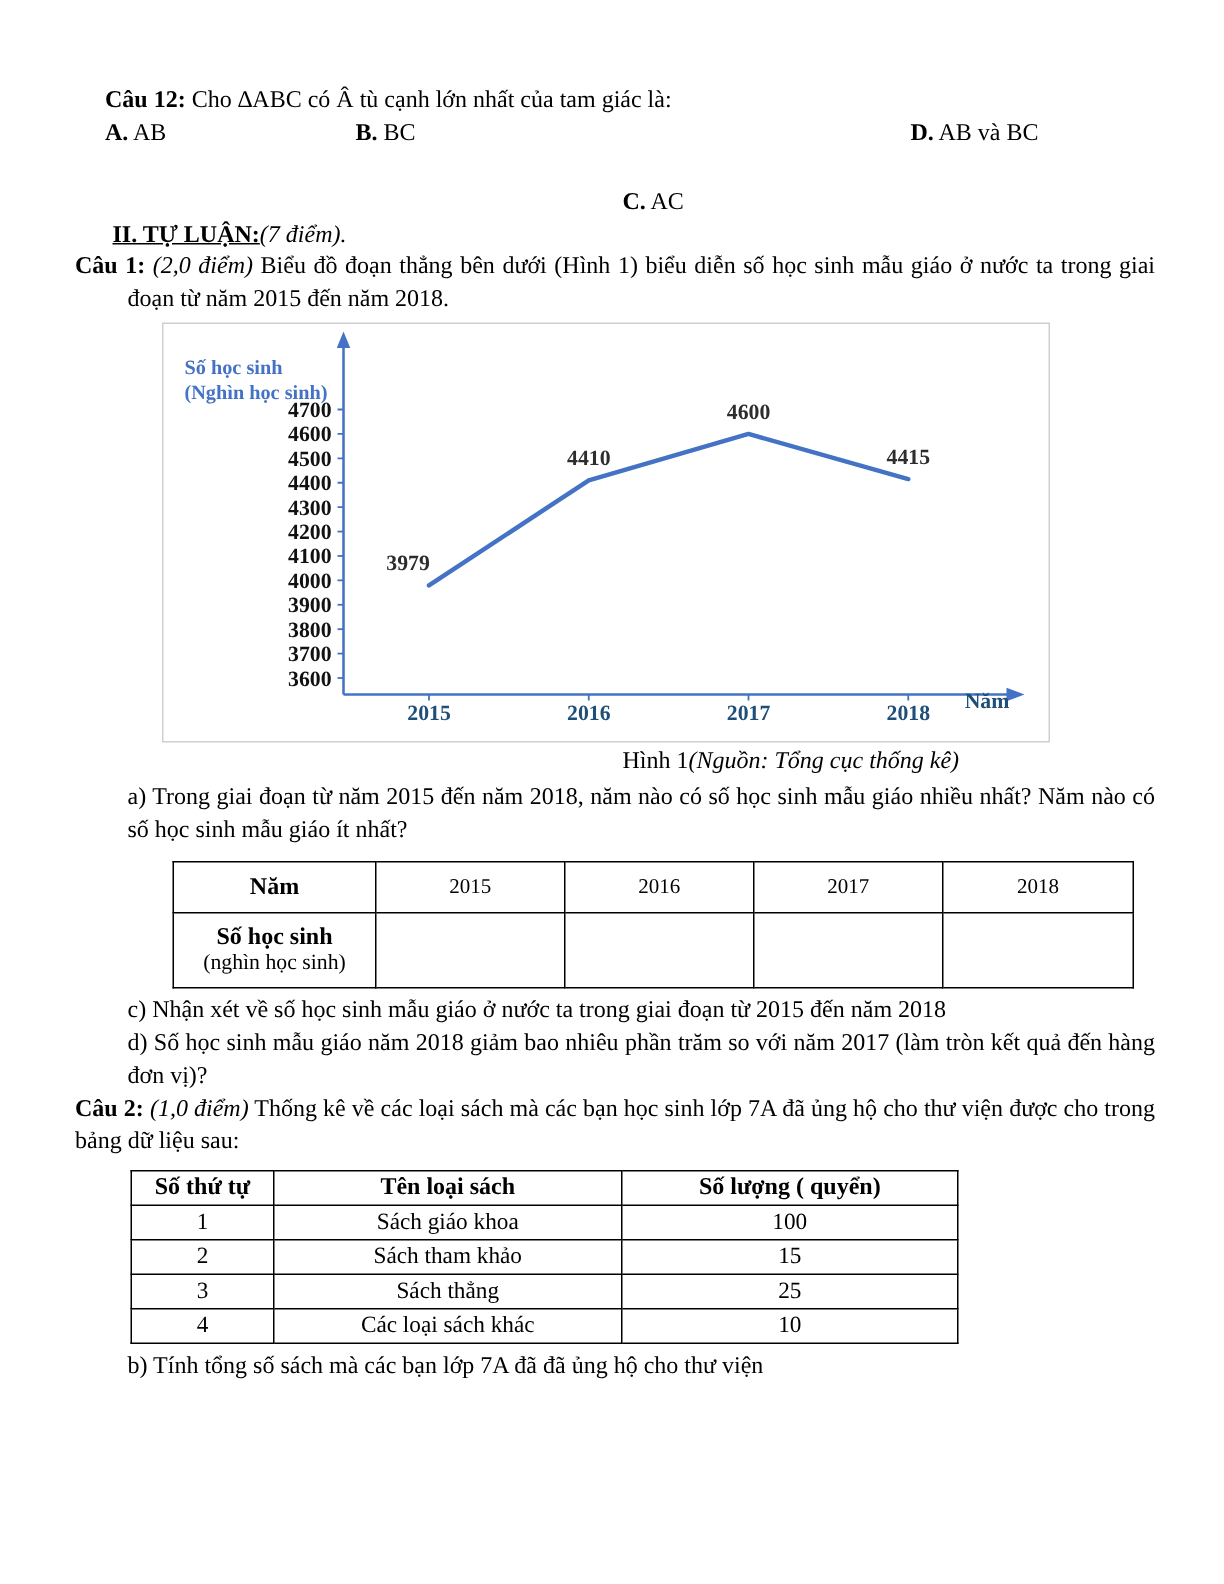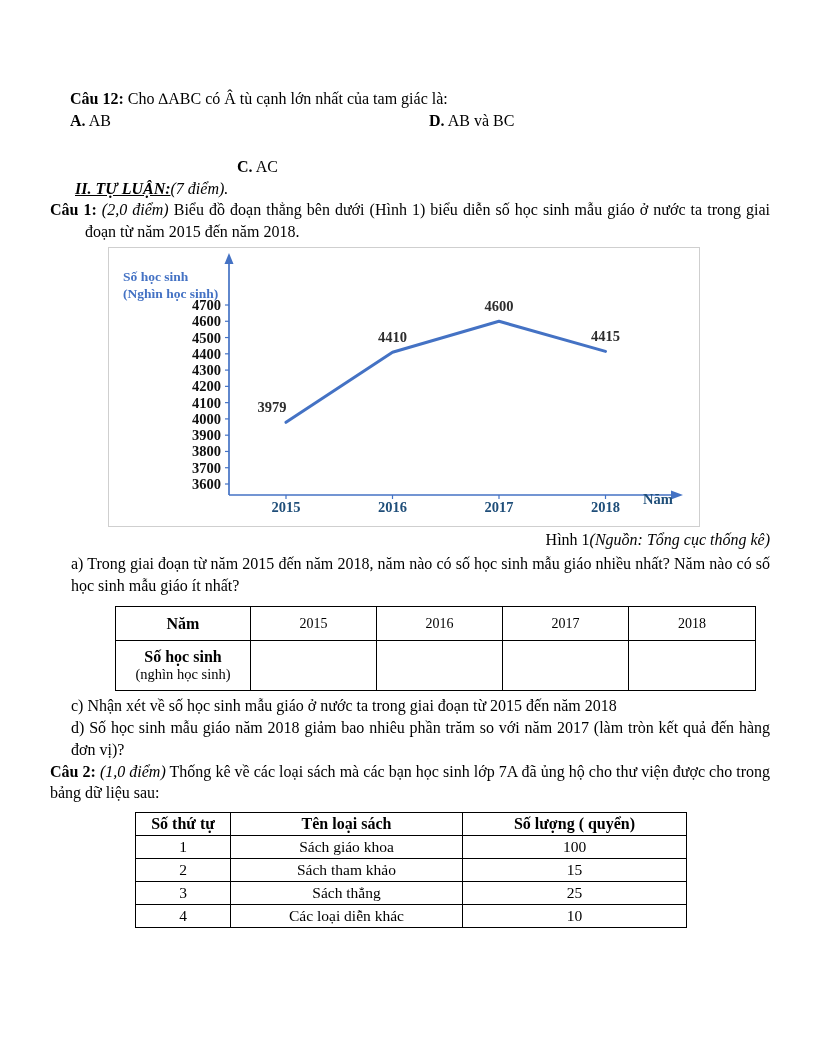--- a/index.html
+++ b/index.html
@@ -4,27 +4,27 @@
 <style>
   * { box-sizing: border-box; }
   html, body { margin: 0; padding: 0; }
   body {
     width: 816px; height: 1056px;
     background: #ffffff;
     font-family: "Liberation Serif", serif;
     font-size: 16px; color: #000;
     overflow: hidden;
   }
-  .page { padding: 88px 46px 0 50px; }
+  .page { padding: 56px 46px 0 50px; }
   p { margin: 0; line-height: 1.36; }
   .b  { font-weight: bold; }
   .i  { font-style: italic; }
-  .u  { text-decoration: underline; font-style: italic; }
+  .u  { text-decoration: underline; }
   .just { text-align: justify; }
-  .indent { margin-left: 21px; }
+  .indent { margin-left: 35px; }
   .hang { margin-left: 35px; text-indent: -35px; }
   .ml20 { margin-left: 20px; }
   .ml25 { margin-left: 25px; }
 
   .opts { display: flex; margin-left: 20px; line-height: 1.36; }
   .opt-a { width: 167px; }
   .opt-b { width: 178px; }
   .opt-c { width: 192px; margin-top: 46px; }
 
   .chart-box {
@@ -36,46 +36,47 @@
   }
   .ylabel {
     position: absolute; left: 14px; top: 20px;
     font-weight: bold; font-size: 13.5px; line-height: 1.3;
   }
   #chart-svg { position: absolute; left: 0; top: 0; }
   .ytick  { font-family: "Liberation Serif", serif; font-weight: bold; font-size: 14.5px; fill: #111; }
   .xtick  { font-family: "Liberation Serif", serif; font-weight: bold; font-size: 14.5px; }
   .dlabel { font-family: "Liberation Serif", serif; font-weight: bold; font-size: 14.5px; fill: #2d2d2d; }
 
-  .caption { display: flex; justify-content: flex-end; padding-left: 365px; margin: 4px 0 4px 0; }
+  .caption { display: flex; justify-content: flex-start; padding-left: 365px; margin: 4px 0 4px 0; }
 
   table { border-collapse: collapse; }
   td { border: 1px solid #000; text-align: center; vertical-align: middle; padding: 0 4px; }
 
   .t1 { margin: 10px 0 4px 65px; }
   .t1 .hrow td { height: 34px; }
   .t1 .drow td { height: 50px; }
   .t1 .yr { font-size: 14px; }
   .t1 .sub { font-size: 14.5px; font-weight: normal; }
 
-  .t2 { margin: 8px 0 4px 85px; font-size: 15.5px; }
+  .t2 { margin: 8px 0 4px 37px; font-size: 15.5px; }
   .t2 td { height: 23px; }
   .t2 .hd td { font-weight: bold; font-size: 16px; }
 </style>
 </head>
 <body>
 
 <div class="page">
 
   <p class="just ml20">
     <span class="b">Câu 12:</span><span> Cho ∆ABC có Â tù cạnh lớn nhất của tam giác là:</span>
   </p>
 
   <div class="opts">
     <span class="opt-a"><span class="b">A.</span><span>  AB</span></span>
+    <span class="opt-b"><span class="b">B.</span><span>  BC</span></span>
     <span class="opt-c"><span class="b">C.</span><span> AC</span></span>
     <span class="opt-d"><span class="b">D.</span><span> AB và BC</span></span>
   </div>
 
   <p class="ml25">
     <span class="b u">II. TỰ LUẬN:</span><span class="i">(7 điểm).</span>
   </p>
 
   <p class="just hang">
     <span class="b">Câu 1:</span><span class="i"> (2,0 điểm)</span><span>  Biểu đồ đoạn thẳng bên dưới (Hình 1) biểu diễn số học sinh mẫu giáo ở nước ta trong giai đoạn từ năm 2015 đến năm 2018.</span>
@@ -197,20 +198,21 @@
       <td>Sách tham khảo</td>
       <td>15</td>
     </tr>
     <tr>
       <td>3</td>
       <td>Sách thẳng</td>
       <td>25</td>
     </tr>
     <tr>
       <td>4</td>
-      <td>Các loại diễn khác</td>
+      <td>Các loại sách khác</td>
       <td>10</td>
     </tr>
   </tbody>
     </table>
 
+  <p class="just indent">b) Tính tổng số sách mà các bạn lớp 7A đã đã ủng hộ cho thư viện</p>
 
 </div>
 
 </body></html>

